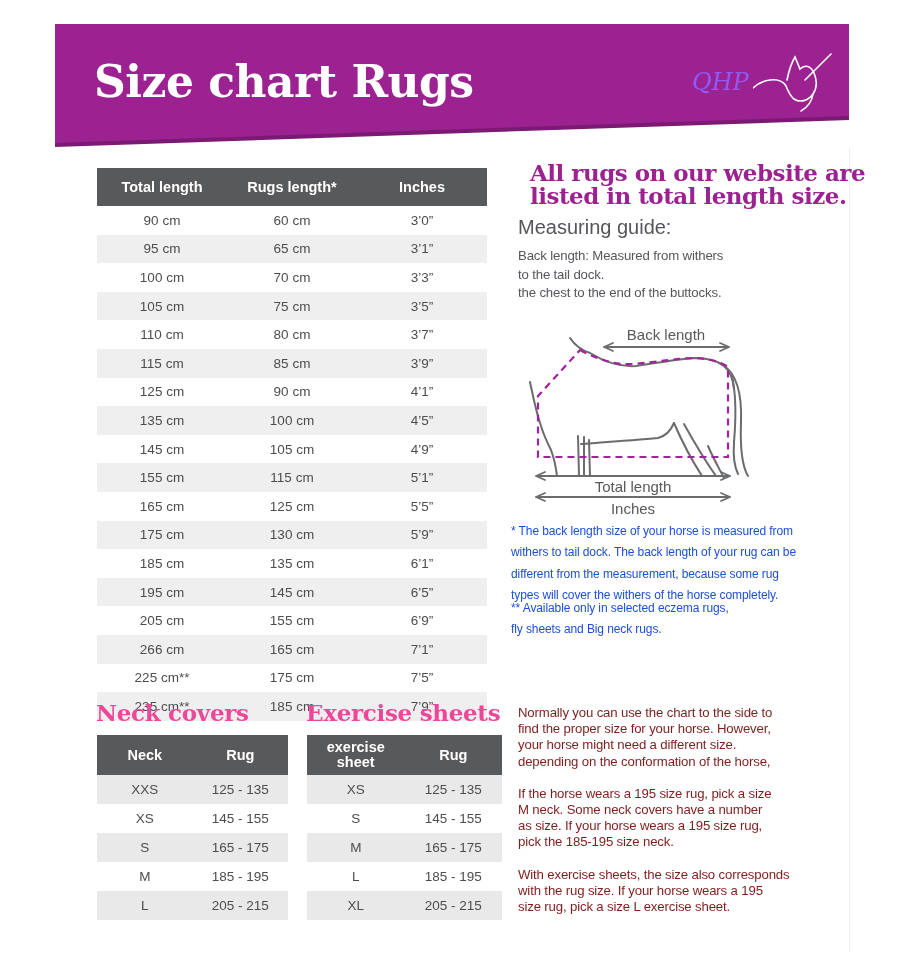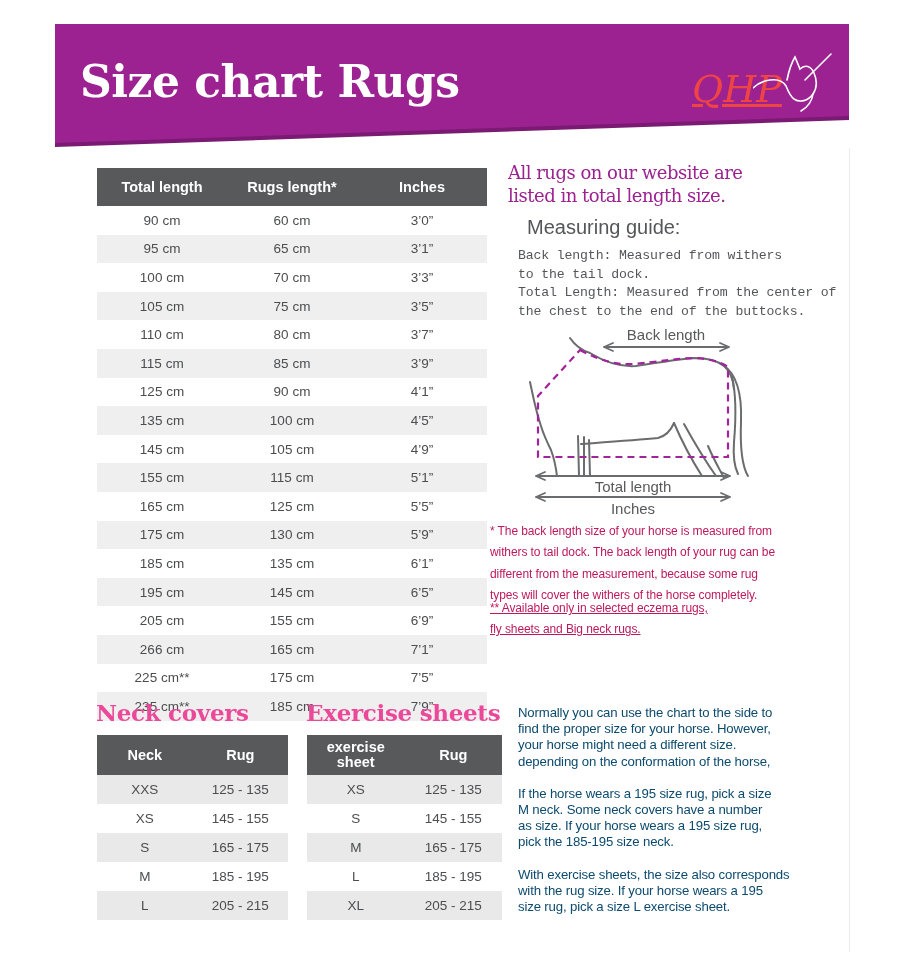--- a/index.html
+++ b/index.html
@@ -1,26 +1,26 @@
 <!DOCTYPE html>
 <html><head>
 <meta charset="utf-8">
 <style>
   html,body{margin:0;padding:0;background:#fff;}
   .page{position:relative;width:900px;height:963px;background:#ffffff;overflow:hidden;
         font-family:"Liberation Sans","DejaVu Sans",sans-serif;}
 
   
   .banner-svg{position:absolute;left:0;top:0;}
-  .page-title{position:absolute;left:80px;top:60px;color:#fff;
+  .page-title{position:absolute;left:94px;top:60px;color:#fff;
               font-family:"DejaVu Serif","Liberation Serif",serif;font-weight:bold;
               font-size:44px;line-height:1;letter-spacing:-0.5px;}
-  .logo{position:absolute;left:692px;top:70px;color:#ef4444;
+  .logo{position:absolute;left:692px;top:70px;color:#8b5cf6;
         font-family:"DejaVu Serif","Liberation Serif",serif;font-style:italic;
-        font-size:38px;line-height:1;text-decoration:underline;}
+        font-size:24px;line-height:1;}
   .horse-head{position:absolute;left:753px;top:50px;}
 
   
   .edge-line{position:absolute;left:849px;top:148px;width:1px;height:804px;background:#ececec;}
 
   
   table{border-collapse:collapse;table-layout:fixed;}
   th{background:#58595b;color:#fff;font-weight:bold;font-size:14.5px;text-align:center;
      white-space:pre-line;line-height:15px;}
   td{text-align:center;font-size:13.5px;color:#4c4d4f;}
@@ -37,33 +37,33 @@
   .neck-table{left:97px;width:191px;}
   .exercise-table{left:307px;width:195px;}
 
   .section-heading{position:absolute;top:699px;color:#ec4899;
                    font-family:"DejaVu Serif","Liberation Serif",serif;font-weight:bold;
                    font-size:23px;letter-spacing:-0.3px;}
   .neck-heading{left:96px;}
   .exercise-heading{left:306px;text-align:center;}
 
   
-  .intro-heading{position:absolute;left:508px;top:161px;color:#9c2191;
-                 font-family:"DejaVu Serif","Liberation Serif",serif;font-weight:normal;
-                 font-size:18px;line-height:23px;letter-spacing:-0.5px;}
+  .intro-heading{position:absolute;left:530px;top:161px;color:#9c2191;
+                 font-family:"DejaVu Serif","Liberation Serif",serif;font-weight:bold;
+                 font-size:23px;line-height:23px;letter-spacing:-0.5px;}
   .measuring-title{position:absolute;left:518px;top:217px;color:#55565a;
-                   font-size:20px;line-height:1;margin-left:9px;}
+                   font-size:20px;line-height:1;}
   .guide-text{position:absolute;left:518px;top:247px;color:#55565a;
-              font-size:13.2px;line-height:18.6px;letter-spacing:-0.15px;font-family:Liberation Mono, monospace;}
+              font-size:13.2px;line-height:18.6px;letter-spacing:-0.15px;}
   .diagram{position:absolute;left:518px;top:324px;}
-  .footnote{position:absolute;left:490px;color:#be185d;font-size:12px;
+  .footnote{position:absolute;left:511px;color:#1d4ed8;font-size:12px;
             line-height:21.3px;letter-spacing:-0.1px;}
   .footnote-1{top:521px;}
-  .footnote-2{top:598px;text-decoration:underline;}
-  .advice{position:absolute;left:518px;top:705px;color:#0c4a6e;font-size:13.2px;
+  .footnote-2{top:598px;}
+  .advice{position:absolute;left:518px;top:705px;color:#7f1d1d;font-size:13.2px;
           line-height:16.2px;letter-spacing:-0.15px;}
   .advice .para{margin-bottom:16px;}
 </style>
 </head>
 <body>
 
 <div class="page">
 
   <svg class="banner-svg" width="900" height="160" viewBox="0 0 900 160">
     <polygon points="55,24 849,24 849,120 55,147" fill="#7a1a72"></polygon>
@@ -184,21 +184,20 @@
   </table>
 
   <div class="intro-heading">
       <div>All rugs on our website are</div>
       <div>listed in total length size.</div>
     </div>
   <div class="measuring-title">Measuring guide:</div>
   <div class="guide-text">
       <div>Back length: Measured from withers</div>
       <div>to the tail dock.</div>
-      <div>Total Length: Measured from the center of</div>
       <div>the chest to the end of the buttocks.</div>
     </div>
 
   <svg class="diagram" width="240" height="200" viewBox="0 0 240 200">
     <g fill="none" stroke="#6b6c6e" stroke-width="2" stroke-linecap="round">
       <path d="M52,14 C56,20 63,26 72,29 C90,40 104,43 118,42 C140,39 160,35 176,34 C190,34 200,37 206,42 C212,47 215,55 216,65"></path>
       <path d="M205,41 C219,50 224,72 223,98 C222,124 224,142 230,152"></path>
       <path d="M214,52 C218,70 218,95 216,118 C215,132 216,142 220,150"></path>
       <path d="M12,58 C15,72 18,88 23,102 C26,112 30,120 33,126 C36,134 38,144 39,152"></path>
       <path d="M60,112 L61,152"></path>

